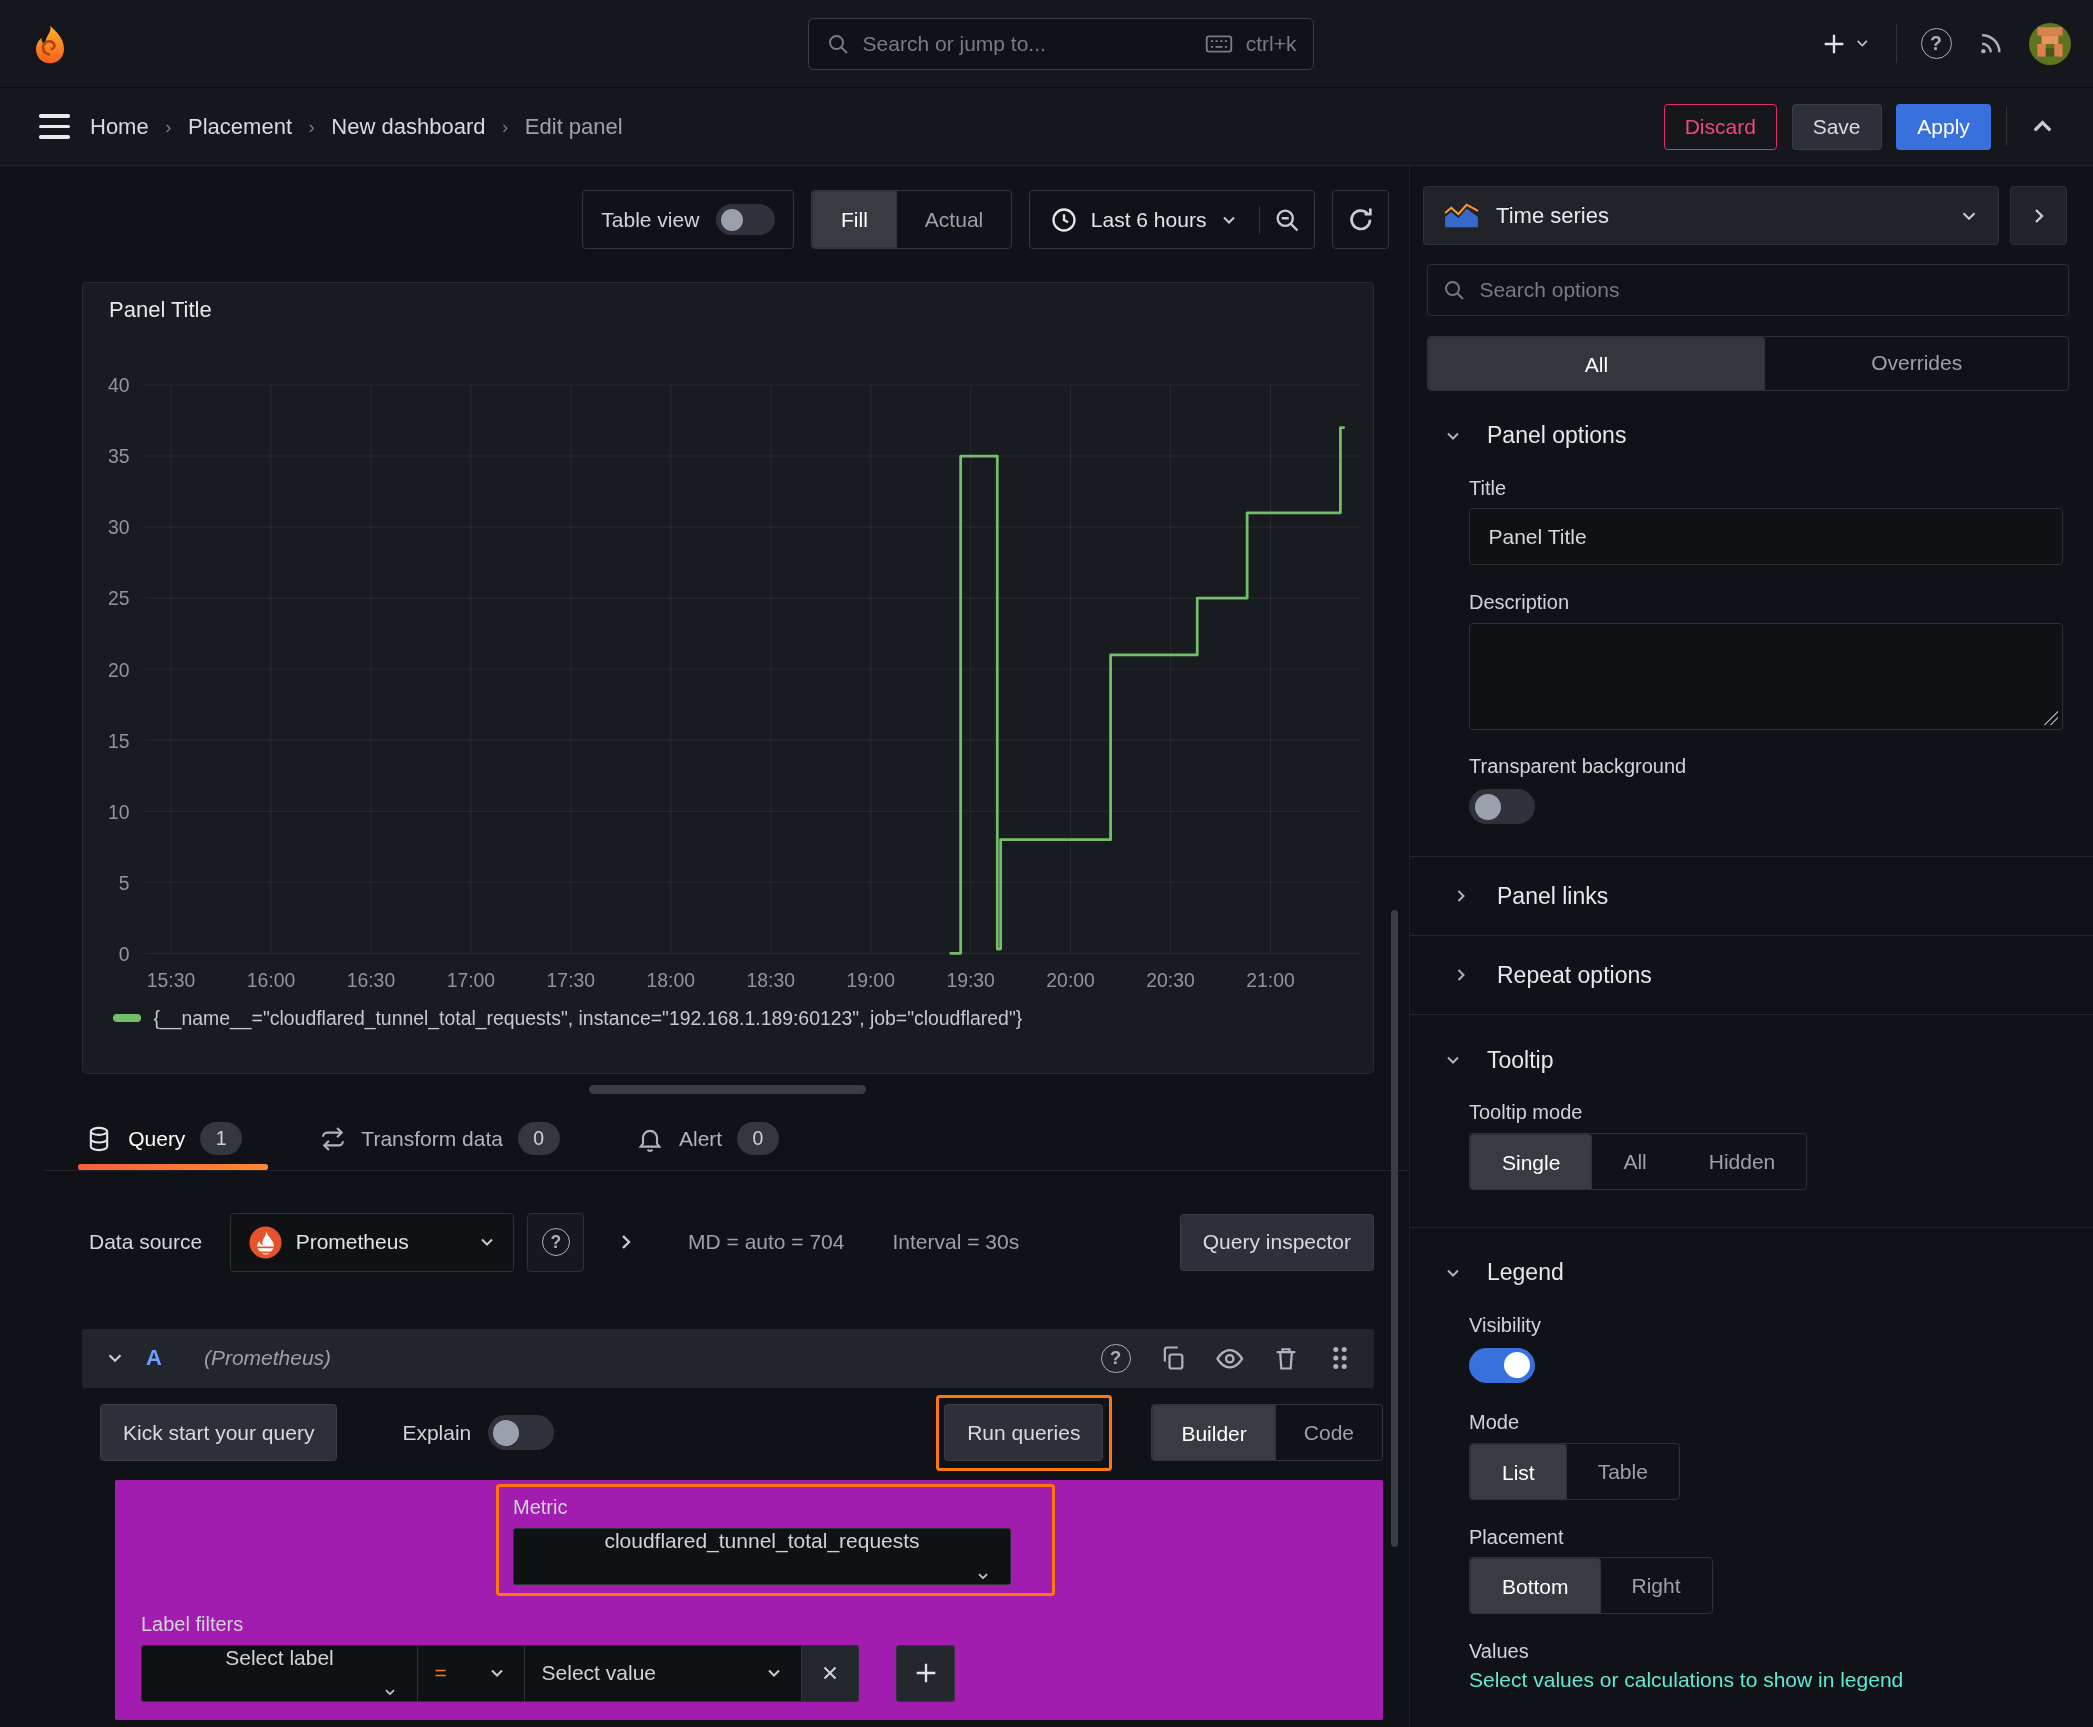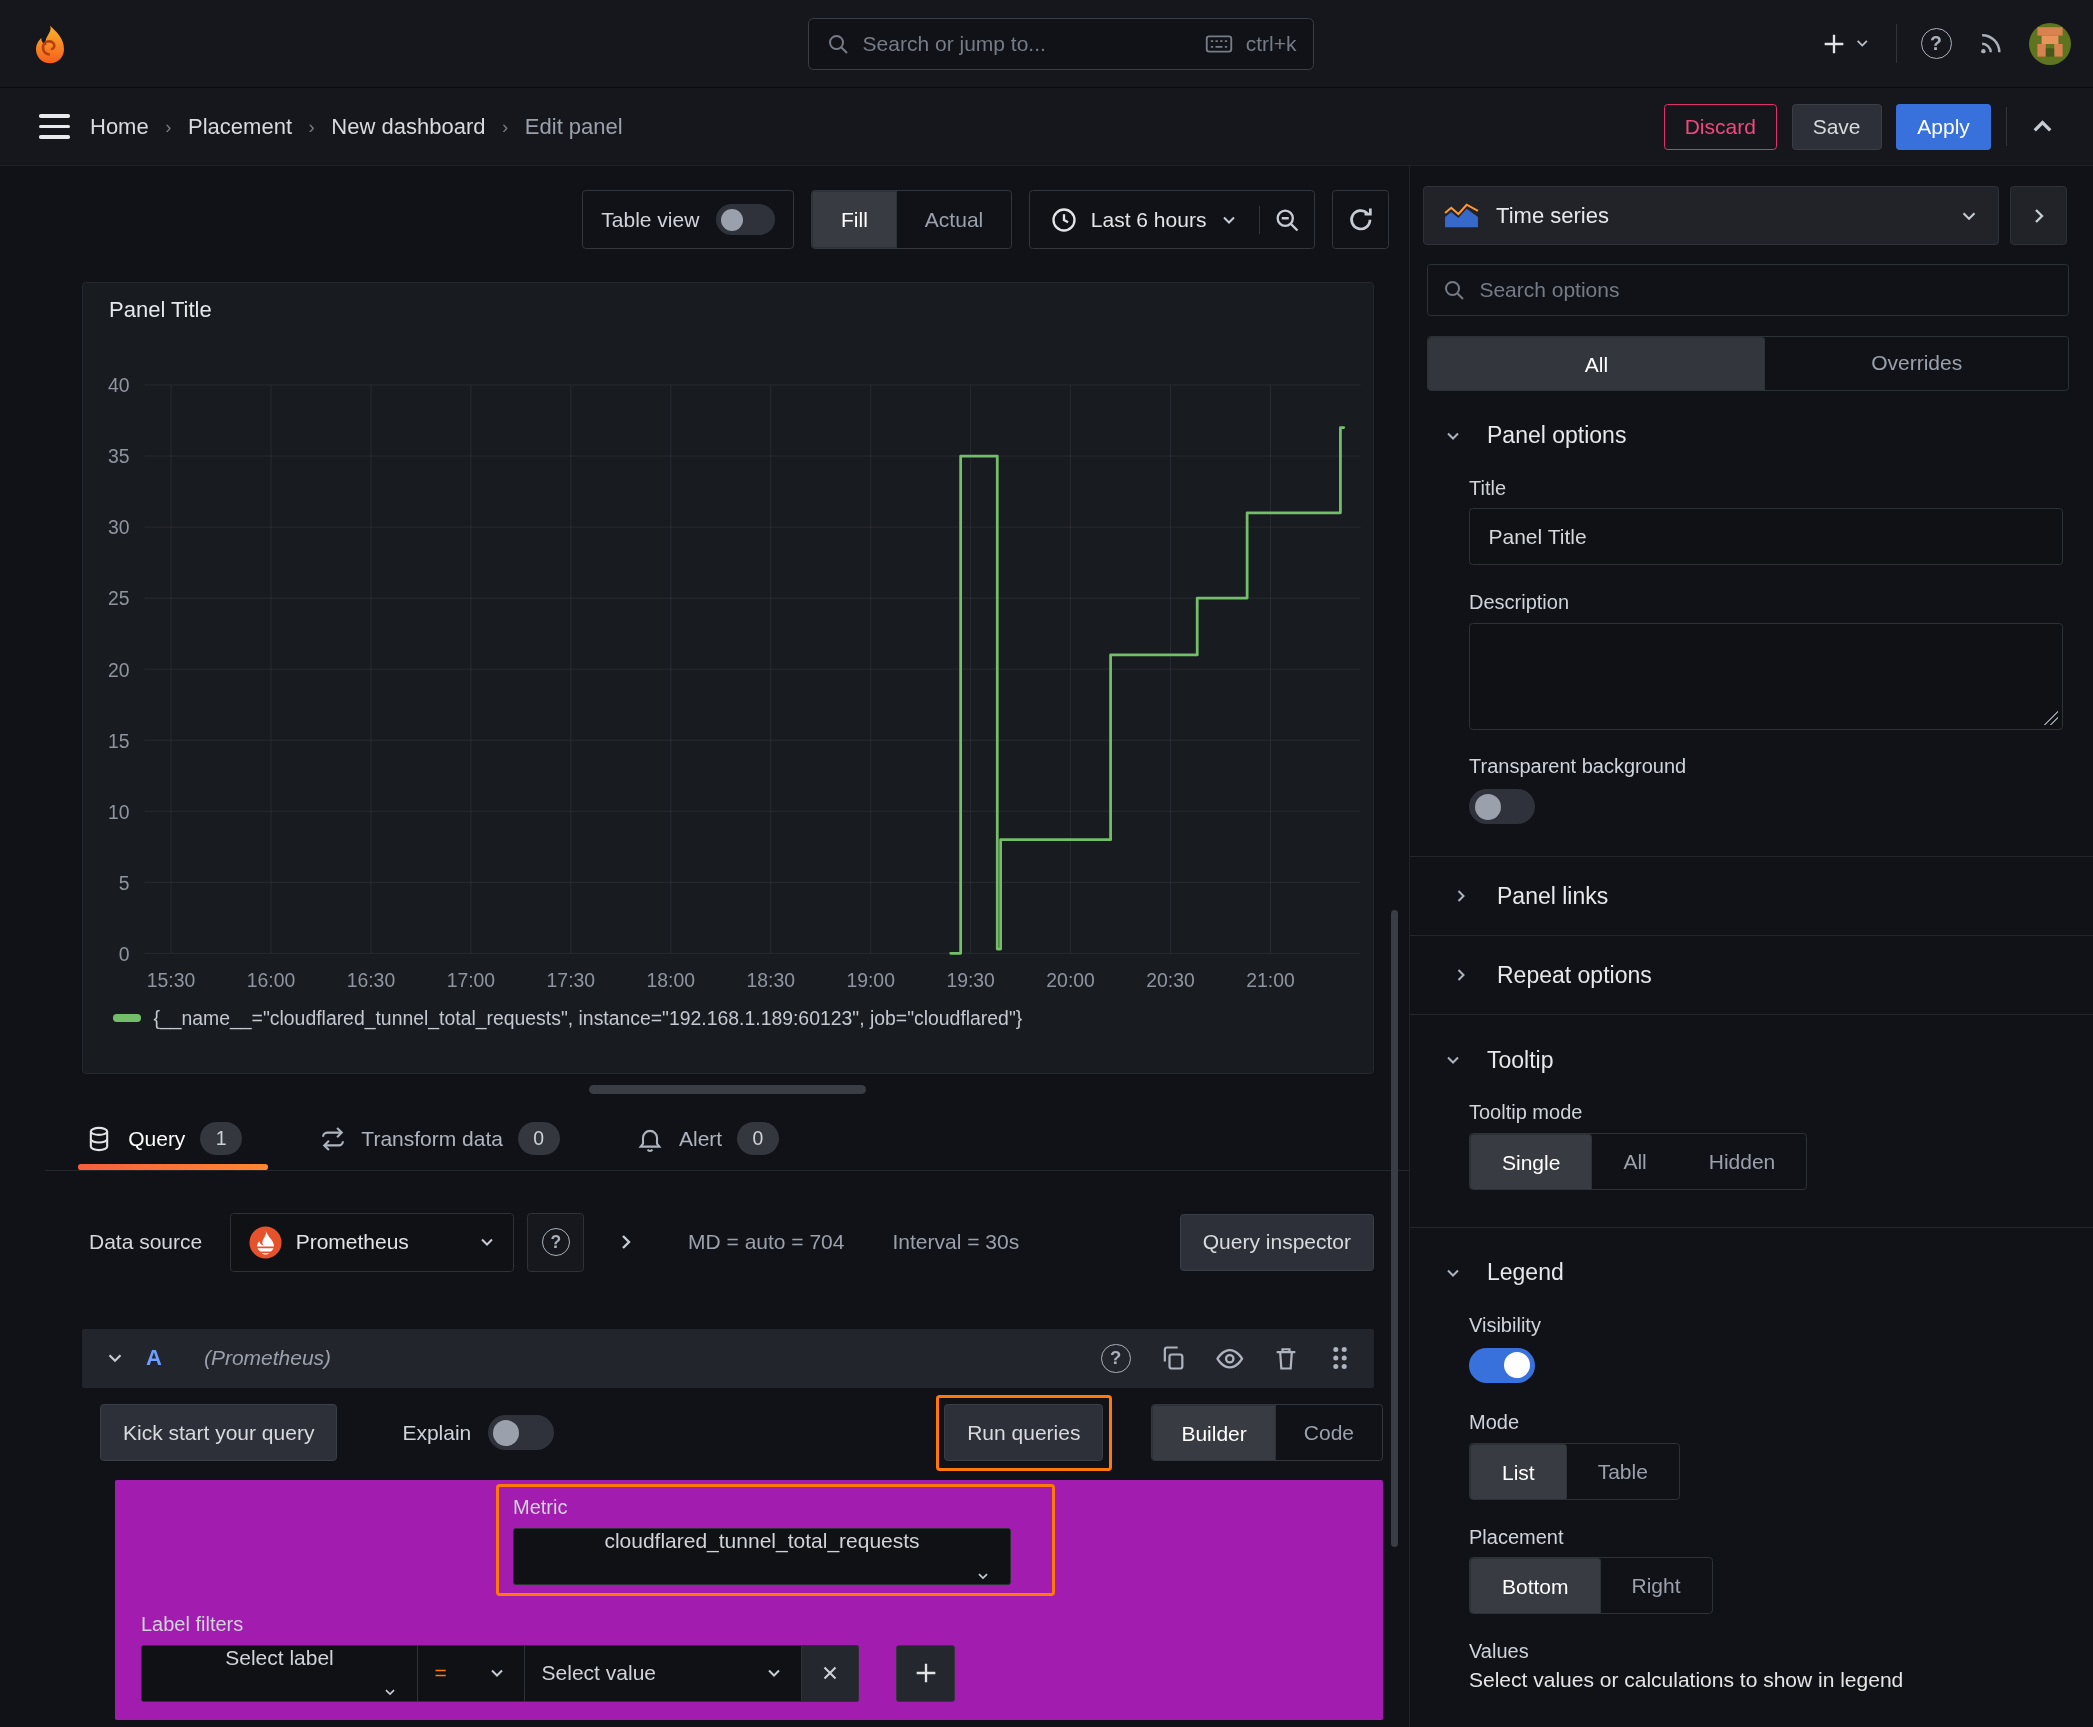--- a/index.html
+++ b/index.html
@@ -128,21 +128,21 @@
   .toggle.on { background:#3871dc; }
   .toggle.on .knob { left:auto; right:5.5px; background:#ffffff; }
   .toggle.sm { width:59px; height:31px; }
   .toggle.sm .knob { width:22px; height:22px; top:4.6px; }
   .divider { height:0.9px; background:#23262b; margin-top:29.5px; }
   .collapsed-row { display:flex; align-items:center; gap:26px; padding-left:41px; height:78px; font-size:23px; color:#e6e8ec; cursor:pointer; }
   .collapsed-row .chev { color:#aeb4bf; }
   .radio-group { display:inline-flex; margin-top:7.4px; margin-left:59px; border:0.9px solid #2c3235; border-radius:3.7px; height:57px; overflow:hidden; }
   .radio-group .opt { display:flex; align-items:center; padding:0 31px; font-size:21px; color:#9aa0ac; cursor:pointer; }
   .radio-group .opt.sel { background:#383b42; color:#ffffff; border-radius:2.8px; }
-  .side-desc { padding-left:59px; margin-top:3.7px; font-size:21px; color:#e5e5e5; }
+  .side-desc { padding-left:59px; margin-top:3.7px; font-size:21px; color:#5eead4; }
   .mt-sm { margin-top:9.2px; }
   .pl { padding-left:59px; }
   svg.ic { display:block; }
 </style>
 </head>
 <body>
 
 <div id="root">
 
   <div class="topnav">

